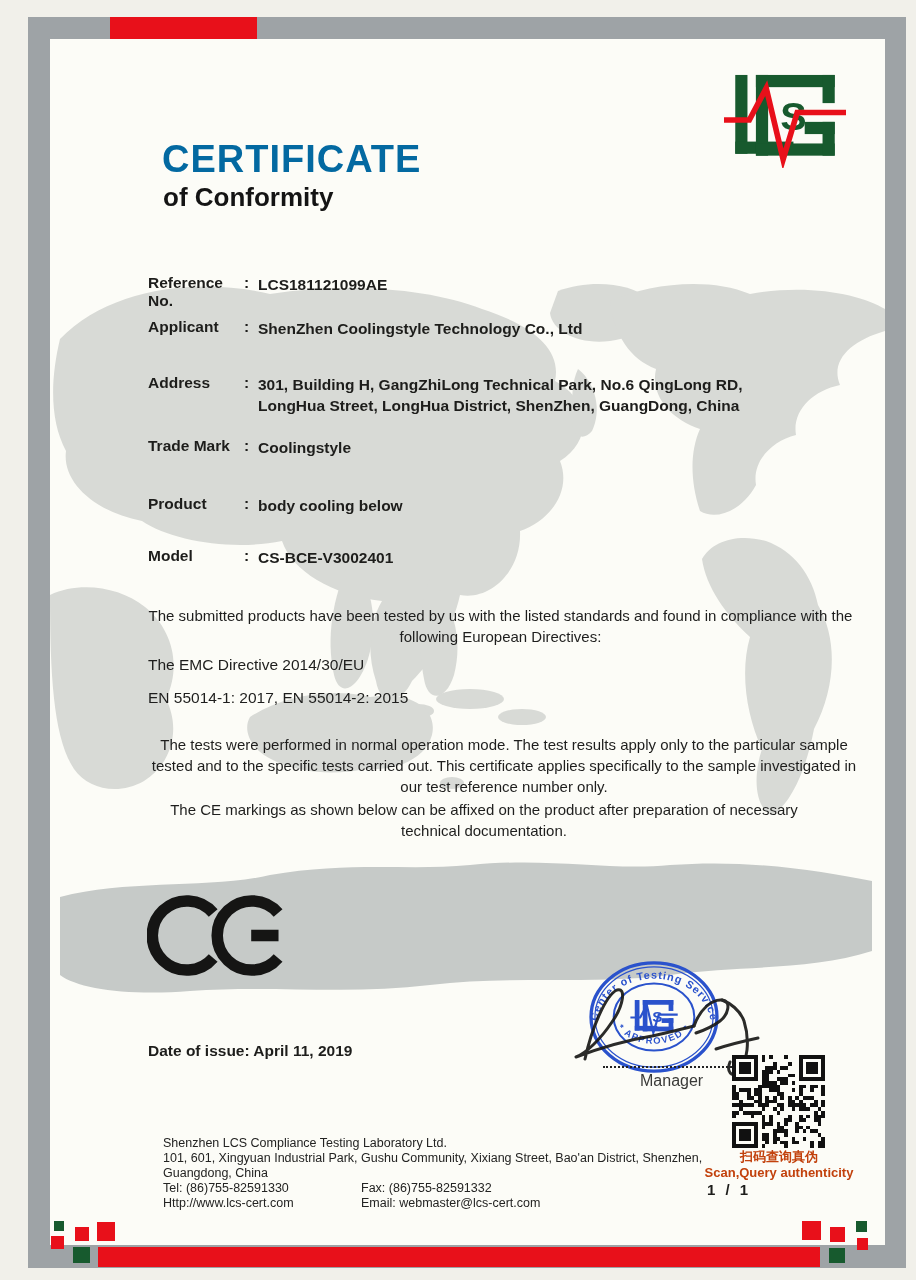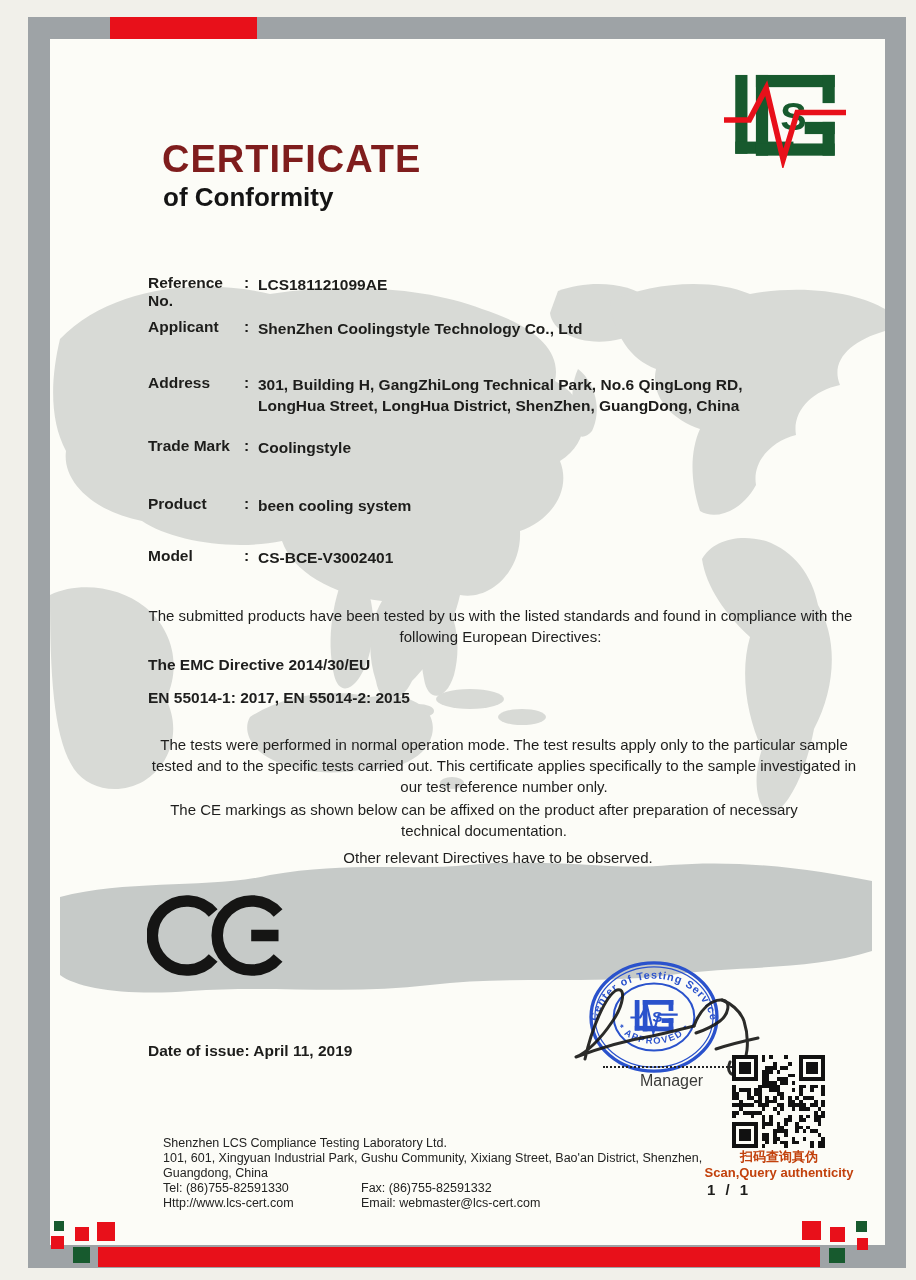--- a/index.html
+++ b/index.html
@@ -11,30 +11,30 @@
   }
   
   .frame{position:absolute;left:28px;top:17px;width:878px;height:1251px;background:var(--frame-gray,#9ea3a6);z-index:1;}
   .paper{position:absolute;left:50px;top:39px;width:835px;height:1206px;background:#fcfcf7;z-index:2;}
   .topbar-red{position:absolute;left:110px;top:17px;width:147px;height:22px;background:var(--red,#e8101a);z-index:3;}
   .map{position:absolute;left:50px;top:39px;z-index:3;}
   .content{position:absolute;left:0;top:0;width:916px;height:1280px;z-index:4;}
   
   .logo{position:absolute;left:724px;top:72px;width:122px;height:96px;}
   
-  .title-main{position:absolute;left:162px;top:138px;font-size:38px;font-weight:bold;letter-spacing:1px;color:#7f1d1d;text-align:center;}
+  .title-main{position:absolute;left:162px;top:138px;font-size:38px;font-weight:bold;letter-spacing:1px;color:#0369a1;text-align:center;}
   .title-sub{position:absolute;left:163px;top:182px;font-size:26px;font-weight:bold;color:#141414;}
   
   .field{position:absolute;left:148px;display:flex;}
   .field .lbl{width:96px;font-size:15.5px;font-weight:bold;}
   .field .colon{position:absolute;left:96px;font-size:15.5px;font-weight:bold;}
   .field .val{position:absolute;left:110px;width:525px;font-size:15.5px;font-weight:bold;line-height:21px;}
   
   .para{position:absolute;left:148px;font-size:15px;line-height:21px;color:#1e1e1d;text-align:center;}
-  .para.b{font-weight:bold;font-size:15.5px;}
+  .para.b{font-weight:normal;font-size:15.5px;}
   
   .ce{position:absolute;left:147px;top:886px;}
   .dateline{position:absolute;left:148px;top:1042px;font-size:15.5px;font-weight:bold;}
   
   .stamp{position:absolute;left:585px;top:956px;width:138px;height:122px;}
   .signature{position:absolute;left:560px;top:975px;width:220px;height:115px;}
   .dotted-line{position:absolute;left:603px;top:1052px;width:152px;height:14px;border-bottom:2.5px dotted #222;}
   .manager{position:absolute;left:640px;top:1072px;font-size:16px;color:#3a3a38;}
   
   .qr{position:absolute;left:730px;top:1055px;width:97px;height:93px;}
@@ -123,34 +123,33 @@
       <span class="val">301, Building H, GangZhiLong Technical Park, No.6 QingLong RD, LongHua Street, LongHua District, ShenZhen, GuangDong, China</span>
     </div>
     <div class="field" style="top:437px">
       <span class="lbl">Trade Mark</span>
       <span class="colon">:</span>
       <span class="val">Coolingstyle</span>
     </div>
     <div class="field" style="top:495px">
       <span class="lbl">Product</span>
       <span class="colon">:</span>
-      <span class="val">been cooling system</span>
+      <span class="val">body cooling below</span>
     </div>
     <div class="field" style="top:547px">
       <span class="lbl">Model</span>
       <span class="colon">:</span>
       <span class="val">CS-BCE-V3002401</span>
     </div>
 
     <div class="para" style="top:605px;width:705px">The submitted products have been tested by us with the listed standards and found in compliance with the following European Directives:</div>
     <div class="para b" style="top:654px">The EMC Directive 2014/30/EU</div>
     <div class="para b" style="top:687px">EN 55014-1: 2017, EN 55014-2: 2015</div>
     <div class="para" style="top:734px;width:712px">The tests were performed in normal operation mode. The test results apply only to the particular sample tested and to the specific tests carried out. This certificate applies specifically to the sample investigated in our test reference number only.</div>
     <div class="para" style="top:799px;width:672px">The CE markings as shown below can be affixed on the product after preparation of necessary technical documentation.</div>
-    <div class="para" style="top:847px;width:700px">Other relevant Directives have to be observed.</div>
 
     <svg class="ce" width="158" height="99" viewBox="0 0 185 97">
       <g fill="none" stroke="#151514" stroke-width="13.5">
         <path d="M77.5,22.2 A40.5,40.5 0 1 0 77.5,74.8"></path>
         <path d="M153.5,22.2 A40.5,40.5 0 1 0 153.5,74.8"></path>
         <path d="M122,48.5 H154"></path>
       </g>
     </svg>
 
     <div class="dateline">Date of issue: April 11, 2019</div>

